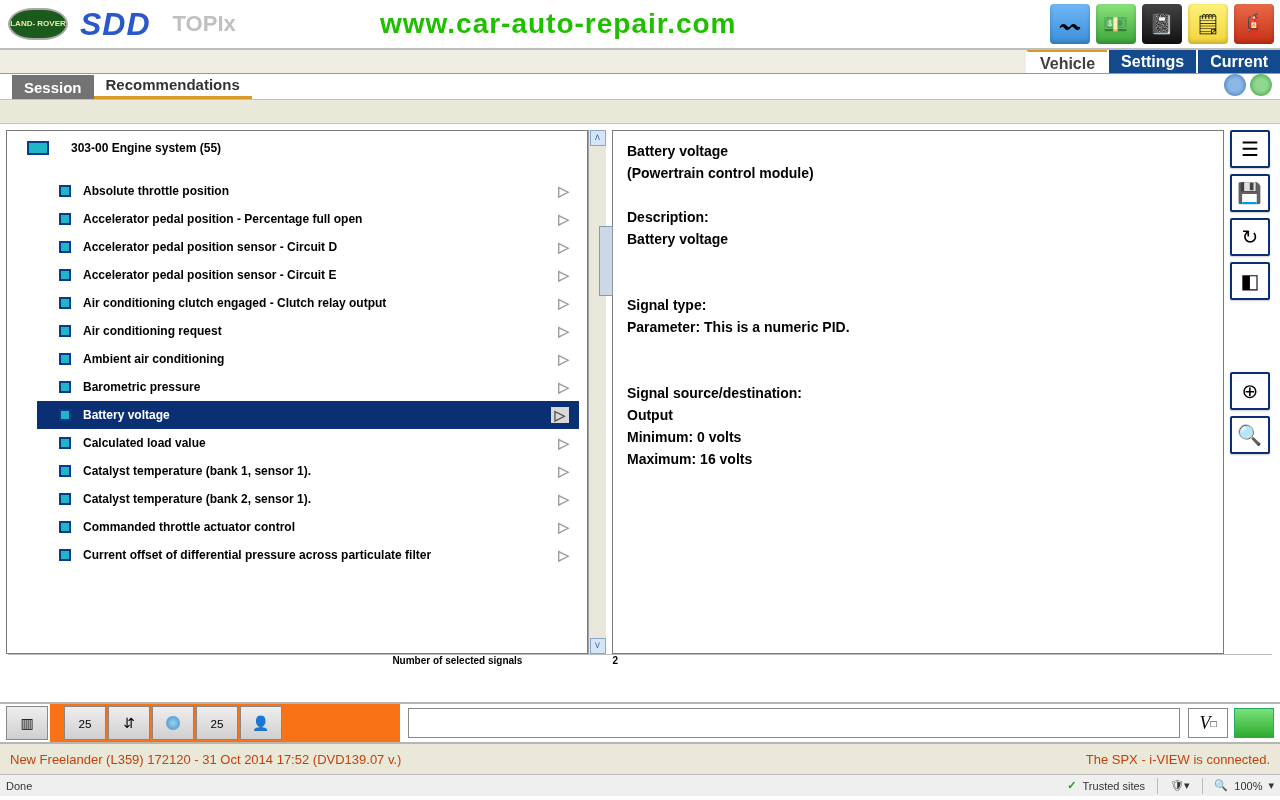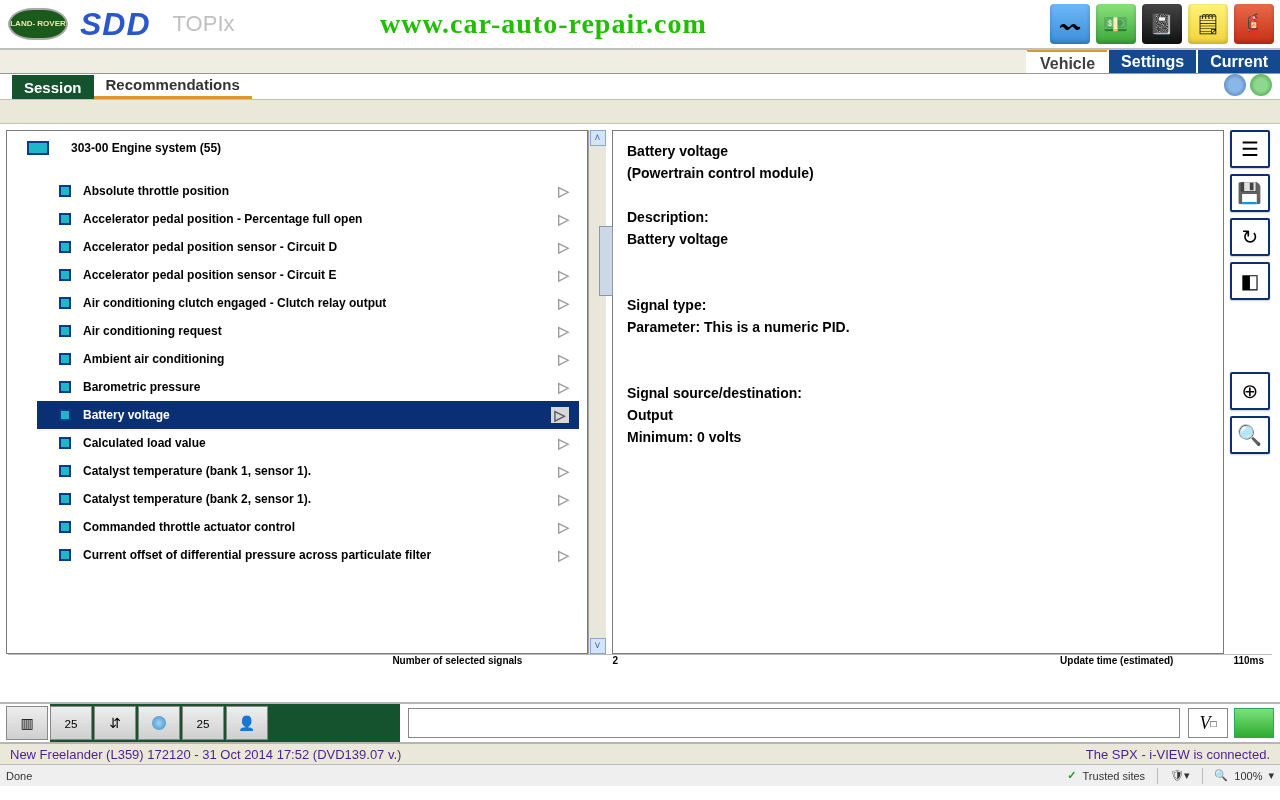--- a/index.html
+++ b/index.html
@@ -1,33 +1,33 @@
 <!DOCTYPE html>
 <html><head>
 <meta charset="utf-8">
 <style>
   * { box-sizing: border-box; margin: 0; padding: 0; }
   html, body { width: 1280px; height: 800px; font-family: Arial, sans-serif; font-size: 12px; background: #fff; overflow: hidden; color: #000; }
   
   .hdr1 { height: 50px; display: flex; align-items: center; border-bottom: 2px solid #bfbfbf; padding: 0 8px; position: relative; }
   .lr-badge { width:60px; height:32px; background:#1a5a1a; border-radius:50%/60%; border:2px solid #a8a8a8; display:flex; align-items:center; justify-content:center; color:#e9e9b2; font-size:8px; font-weight:bold; line-height:8px; text-align:center; margin-right:12px;}
   .sdd { font-family: 'Segoe UI', Arial; font-size: 32px; font-style: italic; font-weight: 800; color:#2a57c9; letter-spacing:1px; margin-right: 22px;}
-  .topix { font-size:22px; color:#c0c0c0; font-weight:400;}
-  .watermark { position:absolute; left:380px; top:8px; font-size:28px; font-family:Liberation Serif, serif; font-weight:bold; color:#1fbf00; letter-spacing:1px;}
+  .topix { font-size:22px; color:#c0c0c0; font-weight:700;}
+  .watermark { position:absolute; left:380px; top:8px; font-size:28px; font-family:Liberation Sans, sans-serif; font-weight:bold; color:#1fbf00; letter-spacing:1px;}
   .hdr-icons { position:absolute; right:6px; top:4px; display:flex; gap:6px; }
   .hdr-icons .ic { width:40px; height:40px; border-radius:4px; box-shadow:inset 0 -2px 4px rgba(0,0,0,.2); display:flex; align-items:center; justify-content:center; font-size:20px;}
   .ic-blue{background:linear-gradient(#6fb8f7,#3a8ed8);} .ic-green{background:linear-gradient(#89e27a,#3aa53a);} .ic-black{background:linear-gradient(#444,#111);} .ic-yellow{background:linear-gradient(#fff27a,#f1d43a);} .ic-red{background:linear-gradient(#e86a4a,#c72f14);}
   
   .hdr2 { height:24px; background:#f0eee2; display:flex; justify-content:flex-end; border-bottom:1px solid #999;}
   .hdr2 .tab { padding:0 12px; line-height:24px; font-size:16px; font-weight:bold; color:#fff; background:#134a8e; border-left:2px solid #fff;}
   .hdr2 .tab.active { background:#fff; color:#404040; border-top:2px solid #d89b2a;}
   
   .subtabs { height:26px; background:#fff; display:flex; align-items:flex-end; padding-left:12px; border-bottom:1px solid #c0c0c0; position:relative;}
   .subtabs .st { padding:4px 12px 3px; font-size:15px; font-weight:bold; cursor:pointer;}
-  .subtabs .st.active { background:#14532d; color:#fff;}
+  .subtabs .st.active { background:#737373; color:#fff;}
   .subtabs .st.inactive { color:#333; border-bottom:3px solid #d89b2a; }
   .subtabs .right-ic { position:absolute; right:8px; top:0; display:flex; gap:4px;}
   .subtabs .right-ic div{ width:22px;height:22px;border-radius:50%; }
   .ric1{background:radial-gradient(circle,#8bb7e6 40%,#3b72b5);} .ric2{background:radial-gradient(circle,#8fd68f 40%,#2f9a2f);}
   
   .strip { height:24px; background:#eae8d8; border-bottom:1px solid #c7c5b5;}
   
   .work { display:flex; padding:6px 6px 0 6px; gap:6px; height: 530px;}
   .leftwrap{ flex:0 0 600px; display:flex;}
   .tree { flex:1; border:1px solid #7a7a7a; background:#fff; overflow:hidden; position:relative; font-weight:bold;}
@@ -49,28 +49,28 @@
   .sb.spacer{border:none;box-shadow:none;background:transparent;height:60px;}
   
   .sumbar{ display:flex; height:22px; margin:0 8px; font-weight:bold; font-size:10px; border-top:1px solid #bbb;}
   .sumbar .l{flex:0 0 610px; display:flex; justify-content:flex-end; padding-right:0px;}
   .sumbar .l span:first-child{margin-right:90px;}
   .sumbar .r{flex:1; display:flex; justify-content:flex-end; padding-right:8px;}
   .sumbar .r span:first-child{margin-right:60px;}
   
   .gap{height:26px;}
   .bt { height:42px; background:#fff; border-top:2px solid #b5b5b5; border-bottom:2px solid #b5b5b5; display:flex; align-items:center; padding:0 6px; gap:2px;}
-  .bt .bluebar{ background:#14532d; height:38px; width:350px; display:flex; align-items:center; padding:0; gap:2px;}
+  .bt .bluebar{ background:#f97316; height:38px; width:350px; display:flex; align-items:center; padding:14px; gap:2px;}
   .tb{ width:42px;height:34px;background:linear-gradient(#eee,#cfcfcf);border:1px solid #888; display:flex;align-items:center;justify-content:center;font-size:14px;}
   .tb.first{margin-right:0;}
   .spaninput{ flex:1; height:30px; border:1px solid #888; margin:0 6px;}
   .vbtn{width:40px;height:30px;border:1px solid #888;background:#fff;font-style:italic;font-family:serif;font-size:18px;display:flex;align-items:center;justify-content:center;}
   .battery{width:40px;height:30px;background:linear-gradient(#7ae27a,#2faa2f);border:1px solid #2a6; margin-left:4px;}
   
-  .status1{ height:20px; background:#eae8d8; display:flex; align-items:center; justify-content:space-between; padding:0 10px; color:#4c1d95; font-size:13px;}
+  .status1{ height:30px; background:#eae8d8; display:flex; align-items:center; justify-content:space-between; padding:0 10px; color:#c2410c; font-size:13px;}
   .status2{ height:22px; background:#efefef; border-top:1px solid #bbb; display:flex; align-items:center; font-size:11px; padding:0 6px; color:#333;}
   .status2 .mid{margin-left:auto; display:flex; align-items:center; gap:6px;}
   .status2 .sep{width:1px;height:16px;background:#bbb;margin:0 6px;}
   .chk{color:#2a9a2a;font-weight:bold;}
   .globe{width:14px;height:14px;border-radius:50%;background:radial-gradient(circle,#9fd4f0,#3a8ac8);display:inline-block;}
 </style>
 </head>
 <body>
 
 <div class="hdr1">
@@ -204,41 +204,38 @@
     <p>Battery voltage</p>
     <p>&nbsp;</p>
       <p>&nbsp;</p>
     <p>Signal type:</p>
     <p>Parameter: This is a numeric PID.</p>
     <p>&nbsp;</p>
       <p>&nbsp;</p>
     <p>Signal source/destination:</p>
     <p>Output</p>
     <p>Minimum: 0 volts</p>
+    <p>Maximum: 16 volts</p>
   </div>
 
   <div class="sidebtns">
     <div class="sb">☰</div>
     <div class="sb">💾</div>
     <div class="sb">↻</div>
     <div class="sb">◧</div>
     <div class="sb spacer"></div>
     <div class="sb">⊕</div>
     <div class="sb">🔍</div>
   </div>
 </div>
 
 <div class="sumbar">
   <div class="l">
     <span>Number of selected signals</span>
     <span>2</span>
-  </div>
-  <div class="r">
-    <span>Update time (estimated)</span>
-    <span>110ms</span>
   </div>
 </div>
 
 <div class="gap"></div>
 
 <div class="bt">
   <div class="tb first">▥</div>
   <div class="bluebar">
     <div class="tb">
         <small>25</small>

